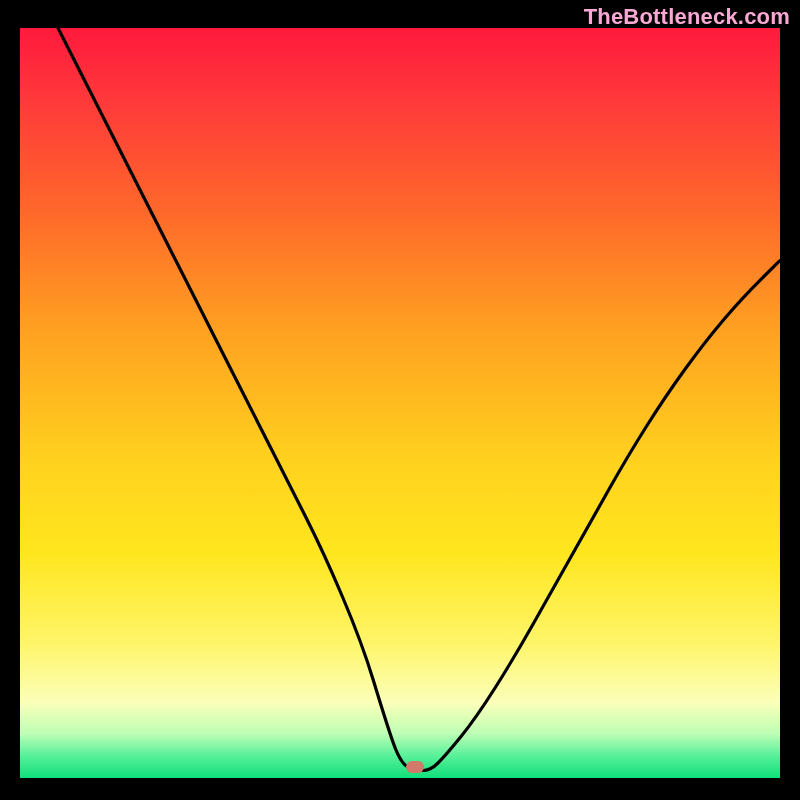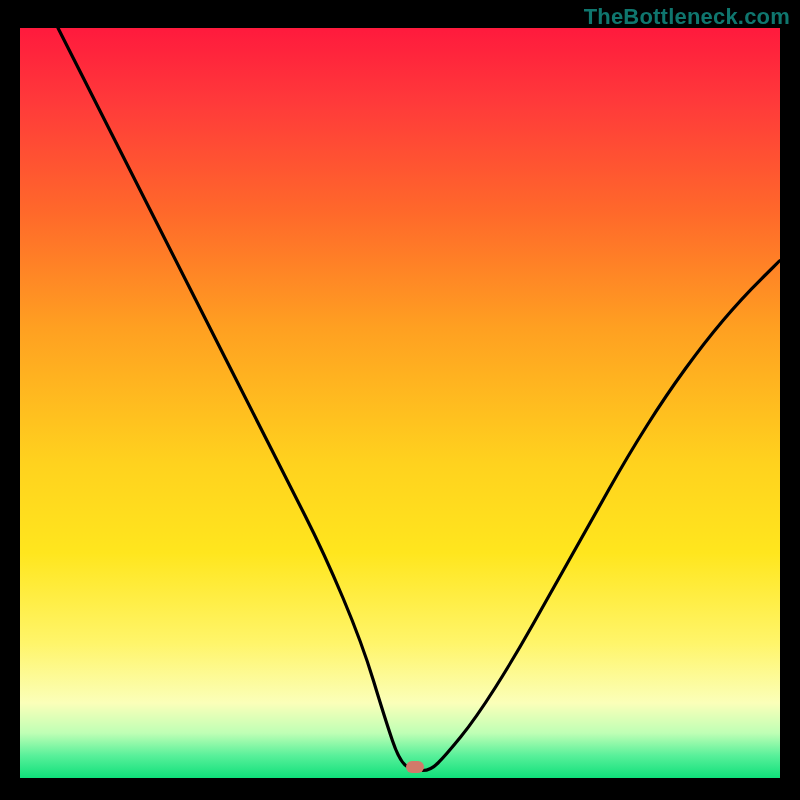--- a/index.html
+++ b/index.html
@@ -14,21 +14,21 @@
   .frame {
     position: relative;
     width: 800px;
     height: 800px;
     background: #000;
   }
   .watermark {
     position: absolute;
     top: 4px;
     right: 10px;
-    color: #0f766e;
+    color: #f9a8d4;
     font-size: 22px;
     font-weight: 600;
     letter-spacing: 0.2px;
     z-index: 5;
     user-select: none;
   }
   .plot {
     position: absolute;
     left: 20px;
     top: 28px;

